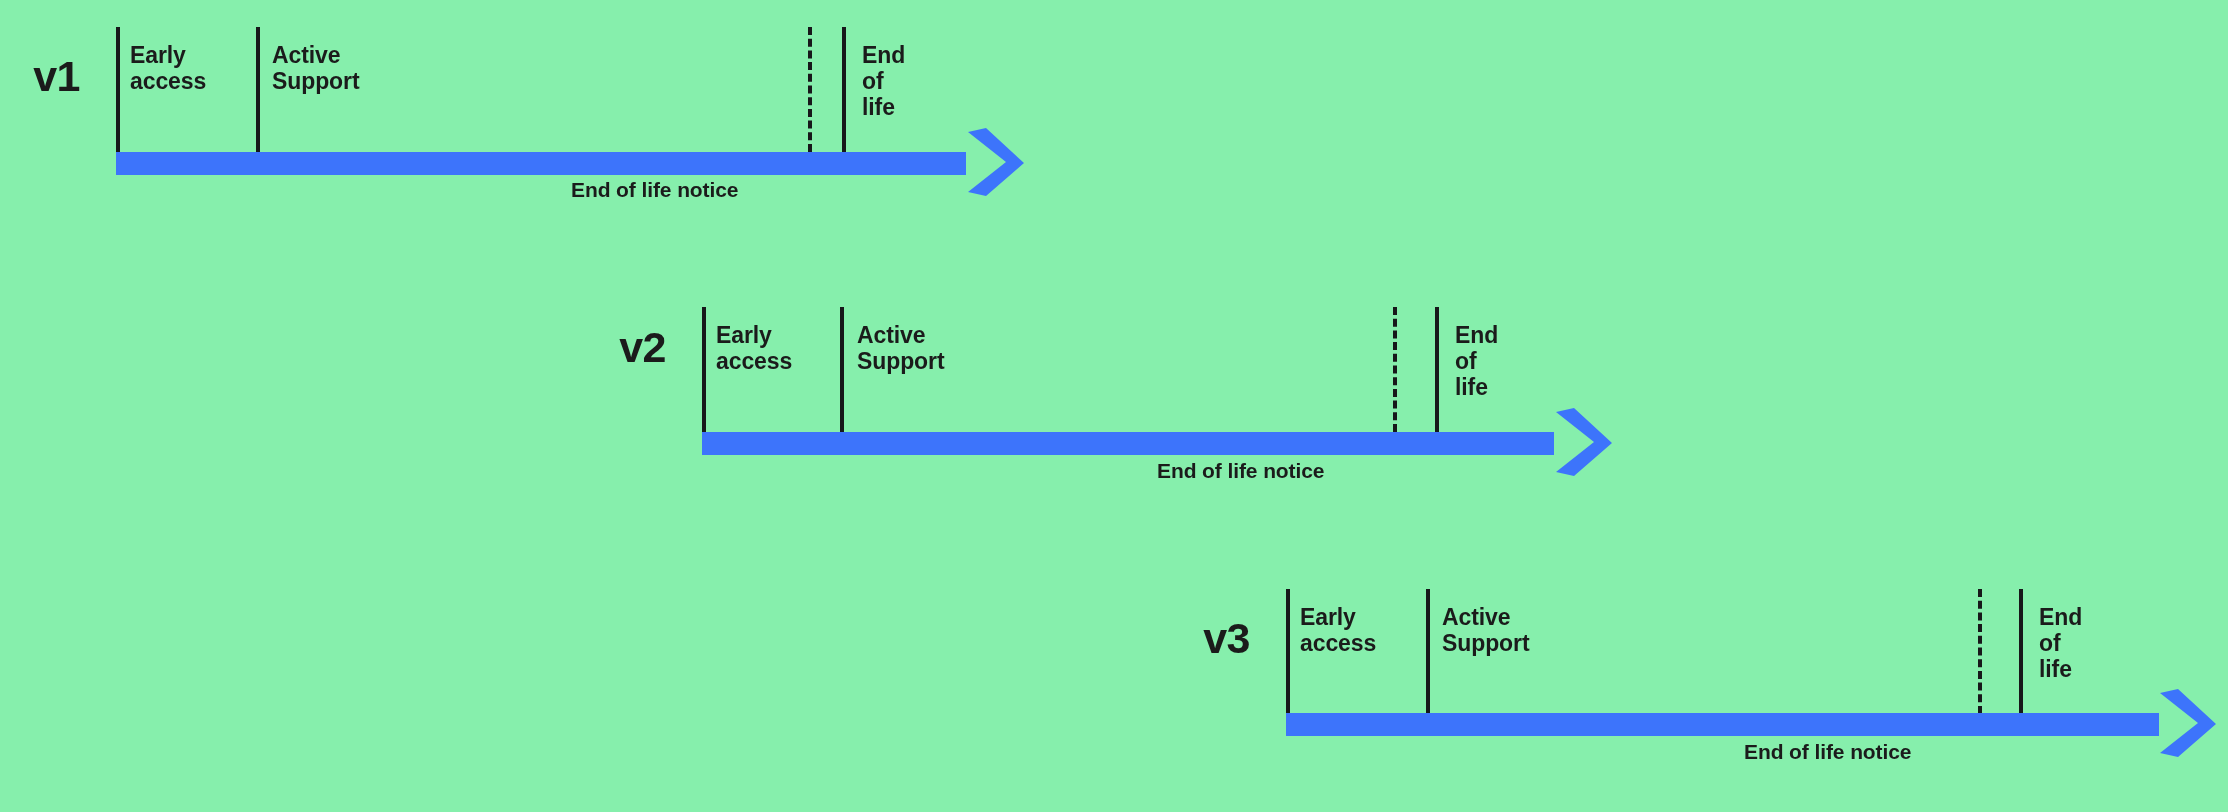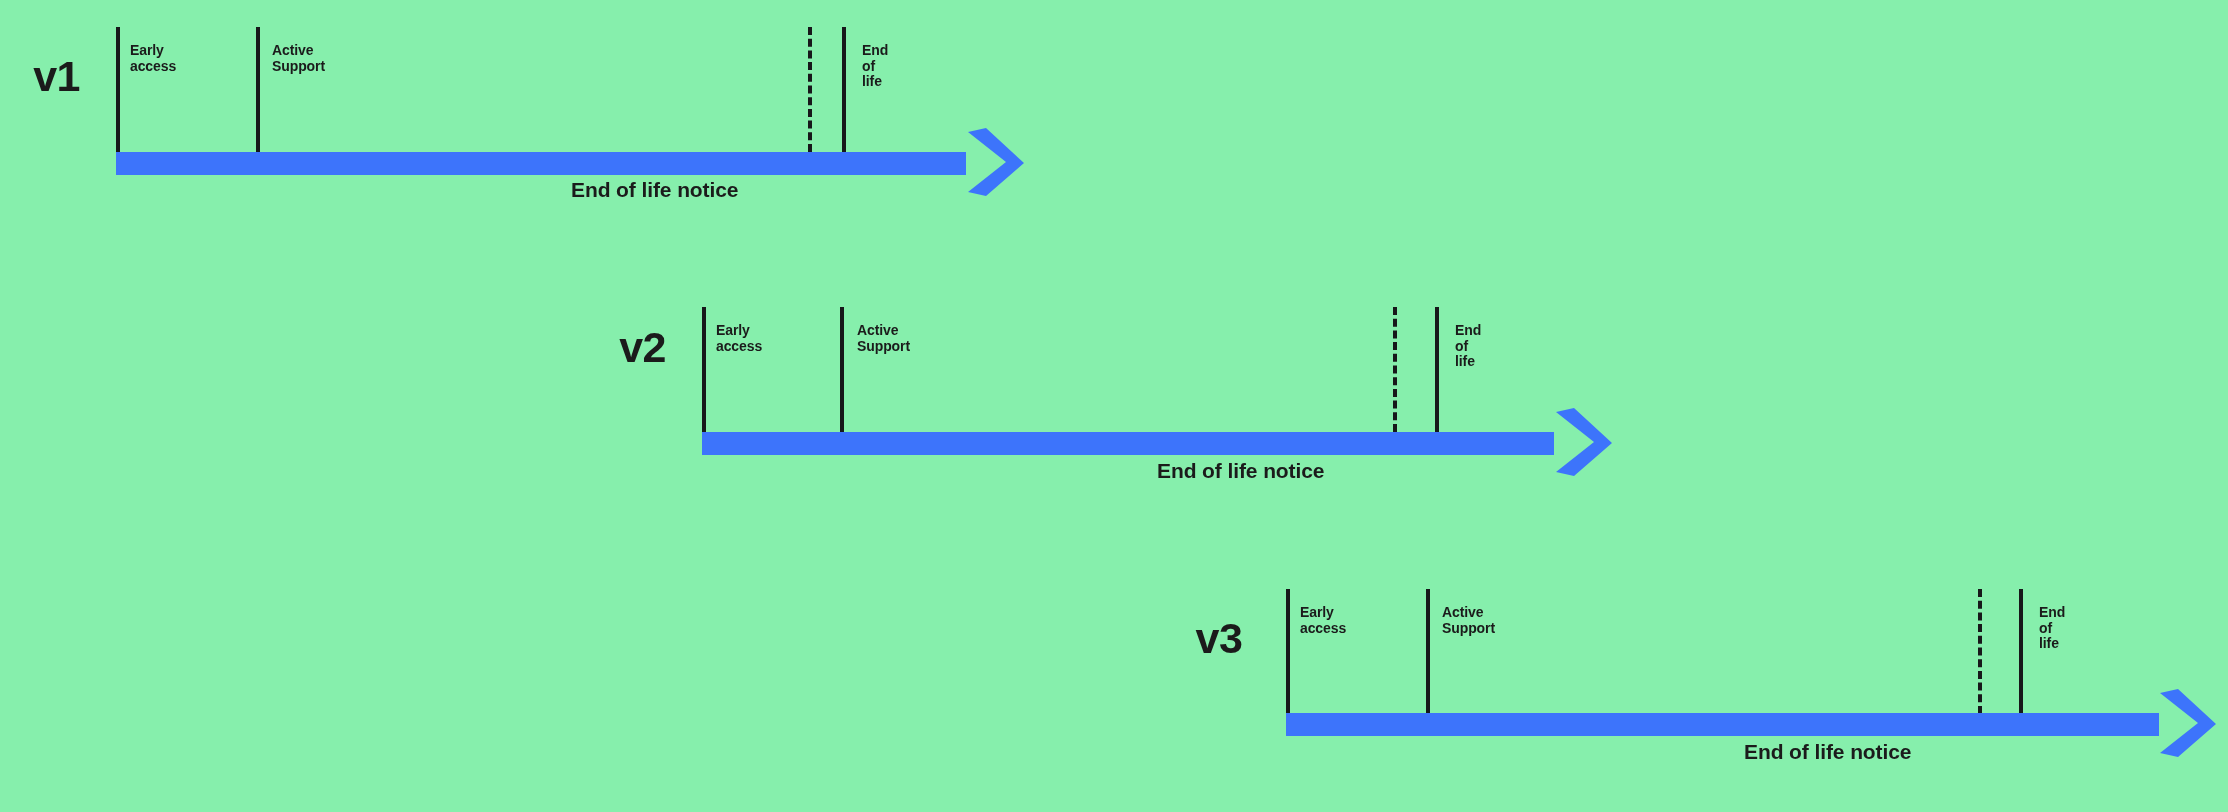--- a/index.html
+++ b/index.html
@@ -47,21 +47,21 @@
   .tick.solid {
     border-left: 4px solid #17181a;
   }
   .tick.dashed {
     border-left: 4px dashed #17181a;
   }
 
   
   .phase-label {
     position: absolute;
-    font-size: 14px;
+    font-size: 23px;
     font-weight: bold;
     color: #1b1b1b;
     line-height: 1.12;
     white-space: pre-line;
     letter-spacing: -0.1px;
   }
 
   
   .arrow-shaft {
     position: absolute;
@@ -127,21 +127,21 @@
     <div class="arrow-shaft" style="left:702px; top:432px; width:852px;"></div>
     <svg class="arrow-head" style="left:1548px; top:410px;" width="70" height="68" viewBox="0 0 70 68">
       <path d="M 8 2 L 46 32 L 8 62 L 26 66 L 64 33 L 26 -2 Z" fill="#3d74fb"></path>
     </svg>
 
     <div class="notice-label" style="left:1157px; top:459px;">End of life notice</div>
   </div>
 
   <div class="row">
 
-    <div class="version-label" style="left:1188px; top:617px; width:62px;text-align:center;">v3</div>
+    <div class="version-label" style="left:1188px; top:617px; width:62px;">v3</div>
 
     <div class="tick solid" style="left:1286px; top:589px; height:125px;"></div>
     <div class="tick solid" style="left:1426px; top:589px; height:125px;"></div>
     <div class="tick dashed" style="left:1978px; top:589px; height:125px;"></div>
     <div class="tick solid" style="left:2019px; top:589px; height:125px;"></div>
 
     <div class="phase-label" style="left:1300px; top:605px;">Early
 access</div>
     <div class="phase-label" style="left:1442px; top:605px;">Active Support</div>
     <div class="phase-label" style="left:2039px; top:605px;">End of life</div>

